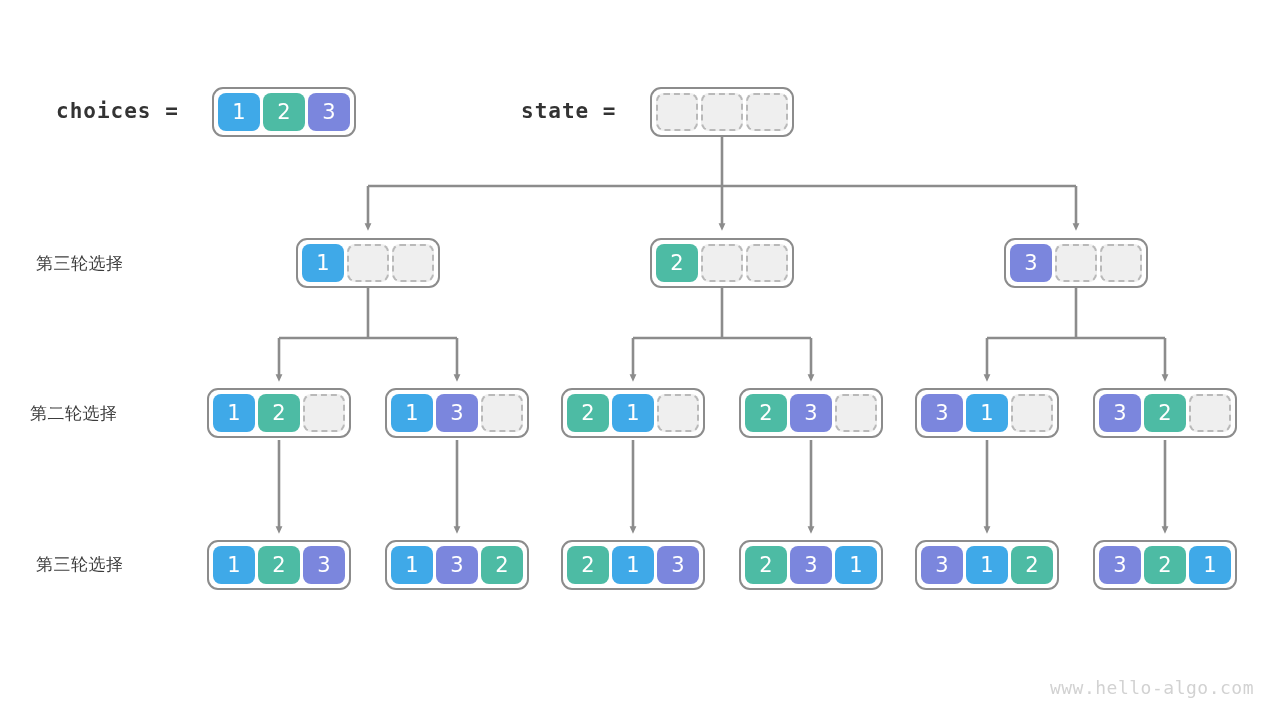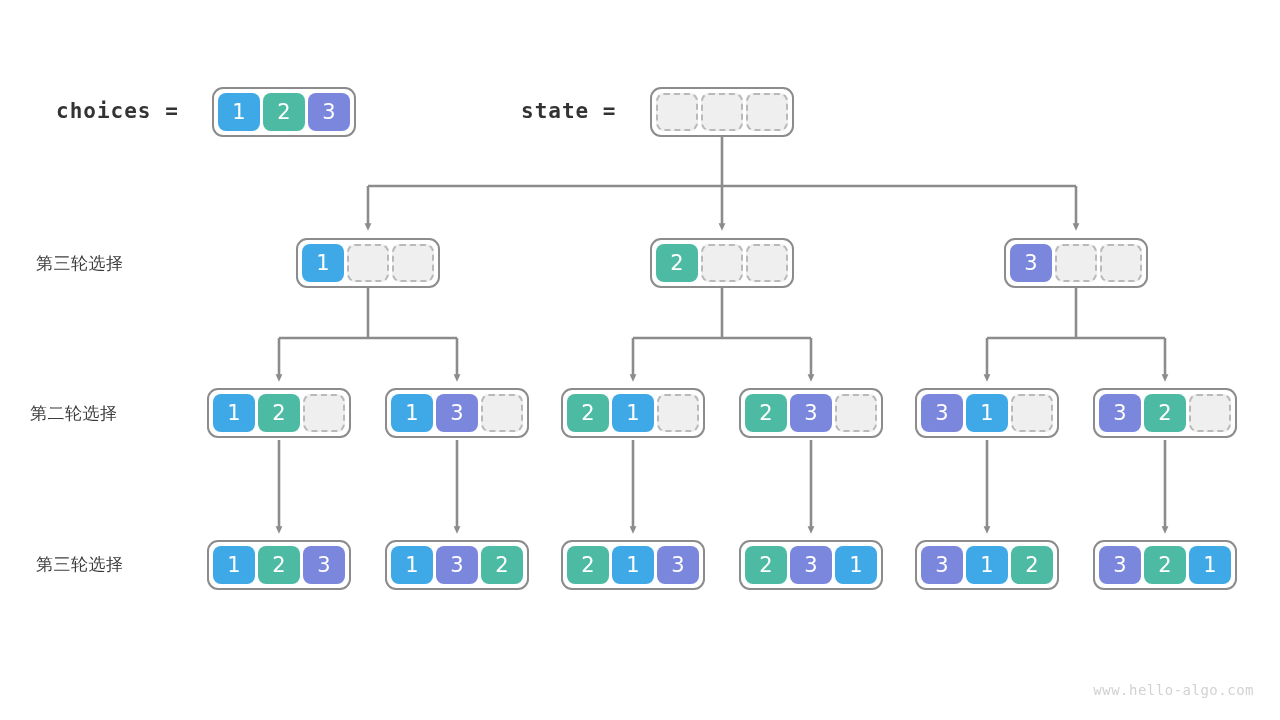--- a/index.html
+++ b/index.html
@@ -69,21 +69,21 @@
     background: #efefef;
     border: 2px dashed #b9b9b9;
     color: transparent;
   }
   
   #watermark {
     position: absolute;
     right: 26px;
     bottom: 22px;
     font-family: "DejaVu Sans Mono", "Liberation Mono", monospace;
-    font-size: 14px;
+    font-size: 18px;
     color: #d2d2d2;
     letter-spacing: 0.5px;
     margin-left: 20px;
   }
 </style>
 </head>
 <body>
 
 <div id="canvas">
 

